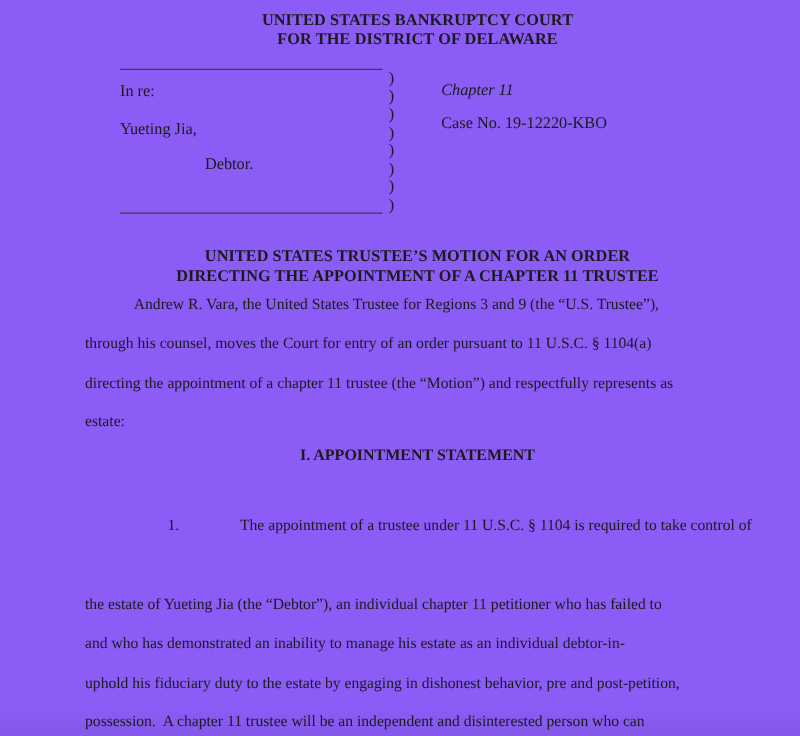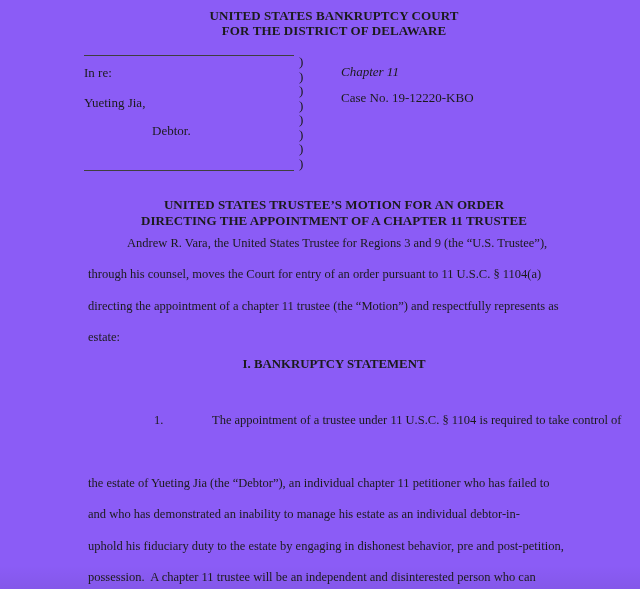--- a/index.html
+++ b/index.html
@@ -14,21 +14,21 @@
     margin: 0 auto;
   }
   .content { padding: 8px 40px 0 68px; }
 
   
   .court-header { text-align: center; font-weight: bold; font-size: 13px; line-height: 15px; letter-spacing: 0.1px; }
 
   
   .caption { display: flex; align-items: flex-start; margin-top: 17px; }
   .caption-box {
-    margin-left: 16px;
+    margin-left: 28px;
     width: 210px;
     height: 116px;
     box-sizing: border-box;
     border-top: 1.4px solid #3f3f3f;
     border-bottom: 1.4px solid #3f3f3f;
     padding-top: 10px;
     font-size: 13px;
   }
   .cap-row { line-height: 14px; white-space: pre; }
   .cap-row-inre   { margin-bottom: 16px; }
@@ -44,21 +44,21 @@
   .paren-col span { line-height: 14.5px; }
   .caption-right { margin-left: 28px; padding-top: 10px; font-size: 13px; }
   .cap-chapter { line-height: 14px; margin-bottom: 12px; white-space: pre; font-style: italic; }
   .cap-case    { line-height: 14px; white-space: pre; }
 
   
   .motion-title { margin-top: 26px; text-align: center; font-weight: bold; font-size: 13px; line-height: 15.5px; letter-spacing: 0.05px; }
 
   
   .body-block { font-size: 12.5px; }
-  .body-line { line-height: 31.4px; white-space: pre; margin-left: 20px; }
+  .body-line { line-height: 31.4px; white-space: pre; }
   .first-indent { text-indent: 39px; }
   .section-heading { text-align: center; font-weight: bold; font-size: 12.8px; line-height: 20px; white-space: pre; }
   .numbered-first { padding-left: 41px; }
   .para-number { display: inline-block; width: 58px; }
 
   
   .bottom-fade {
     position: absolute;
     left: 0; right: 0; bottom: 0;
     height: 24px;
@@ -104,21 +104,21 @@
       <div>DIRECTING THE APPOINTMENT OF A CHAPTER 11 TRUSTEE</div>
     </div>
 
     <div class="body-block">
       <div class="body-line first-indent">Andrew R. Vara, the United States Trustee for Regions 3 and 9 (the “U.S. Trustee”),</div>
       <div class="body-line">through his counsel, moves the Court for entry of an order pursuant to 11 U.S.C. § 1104(a)</div>
       <div class="body-line">directing the appointment of a chapter 11 trustee (the “Motion”) and respectfully represents as</div>
       <div class="body-line">estate:</div>
     </div>
 
-    <div class="section-heading">I. BANKRUPTCY STATEMENT</div>
+    <div class="section-heading">I. APPOINTMENT STATEMENT</div>
 
     <div class="body-block">
       <div class="body-line numbered-first">
         <span class="para-number">1.</span><span>The appointment of a trustee under 11 U.S.C. § 1104 is required to take control of</span>
       </div>
       <div class="body-line">the estate of Yueting Jia (the “Debtor”), an individual chapter 11 petitioner who has failed to</div>
       <div class="body-line">and who has demonstrated an inability to manage his estate as an individual debtor-in-</div>
       <div class="body-line">uphold his fiduciary duty to the estate by engaging in dishonest behavior, pre and post-petition,</div>
       <div class="body-line">possession.  A chapter 11 trustee will be an independent and disinterested person who can</div>
 

